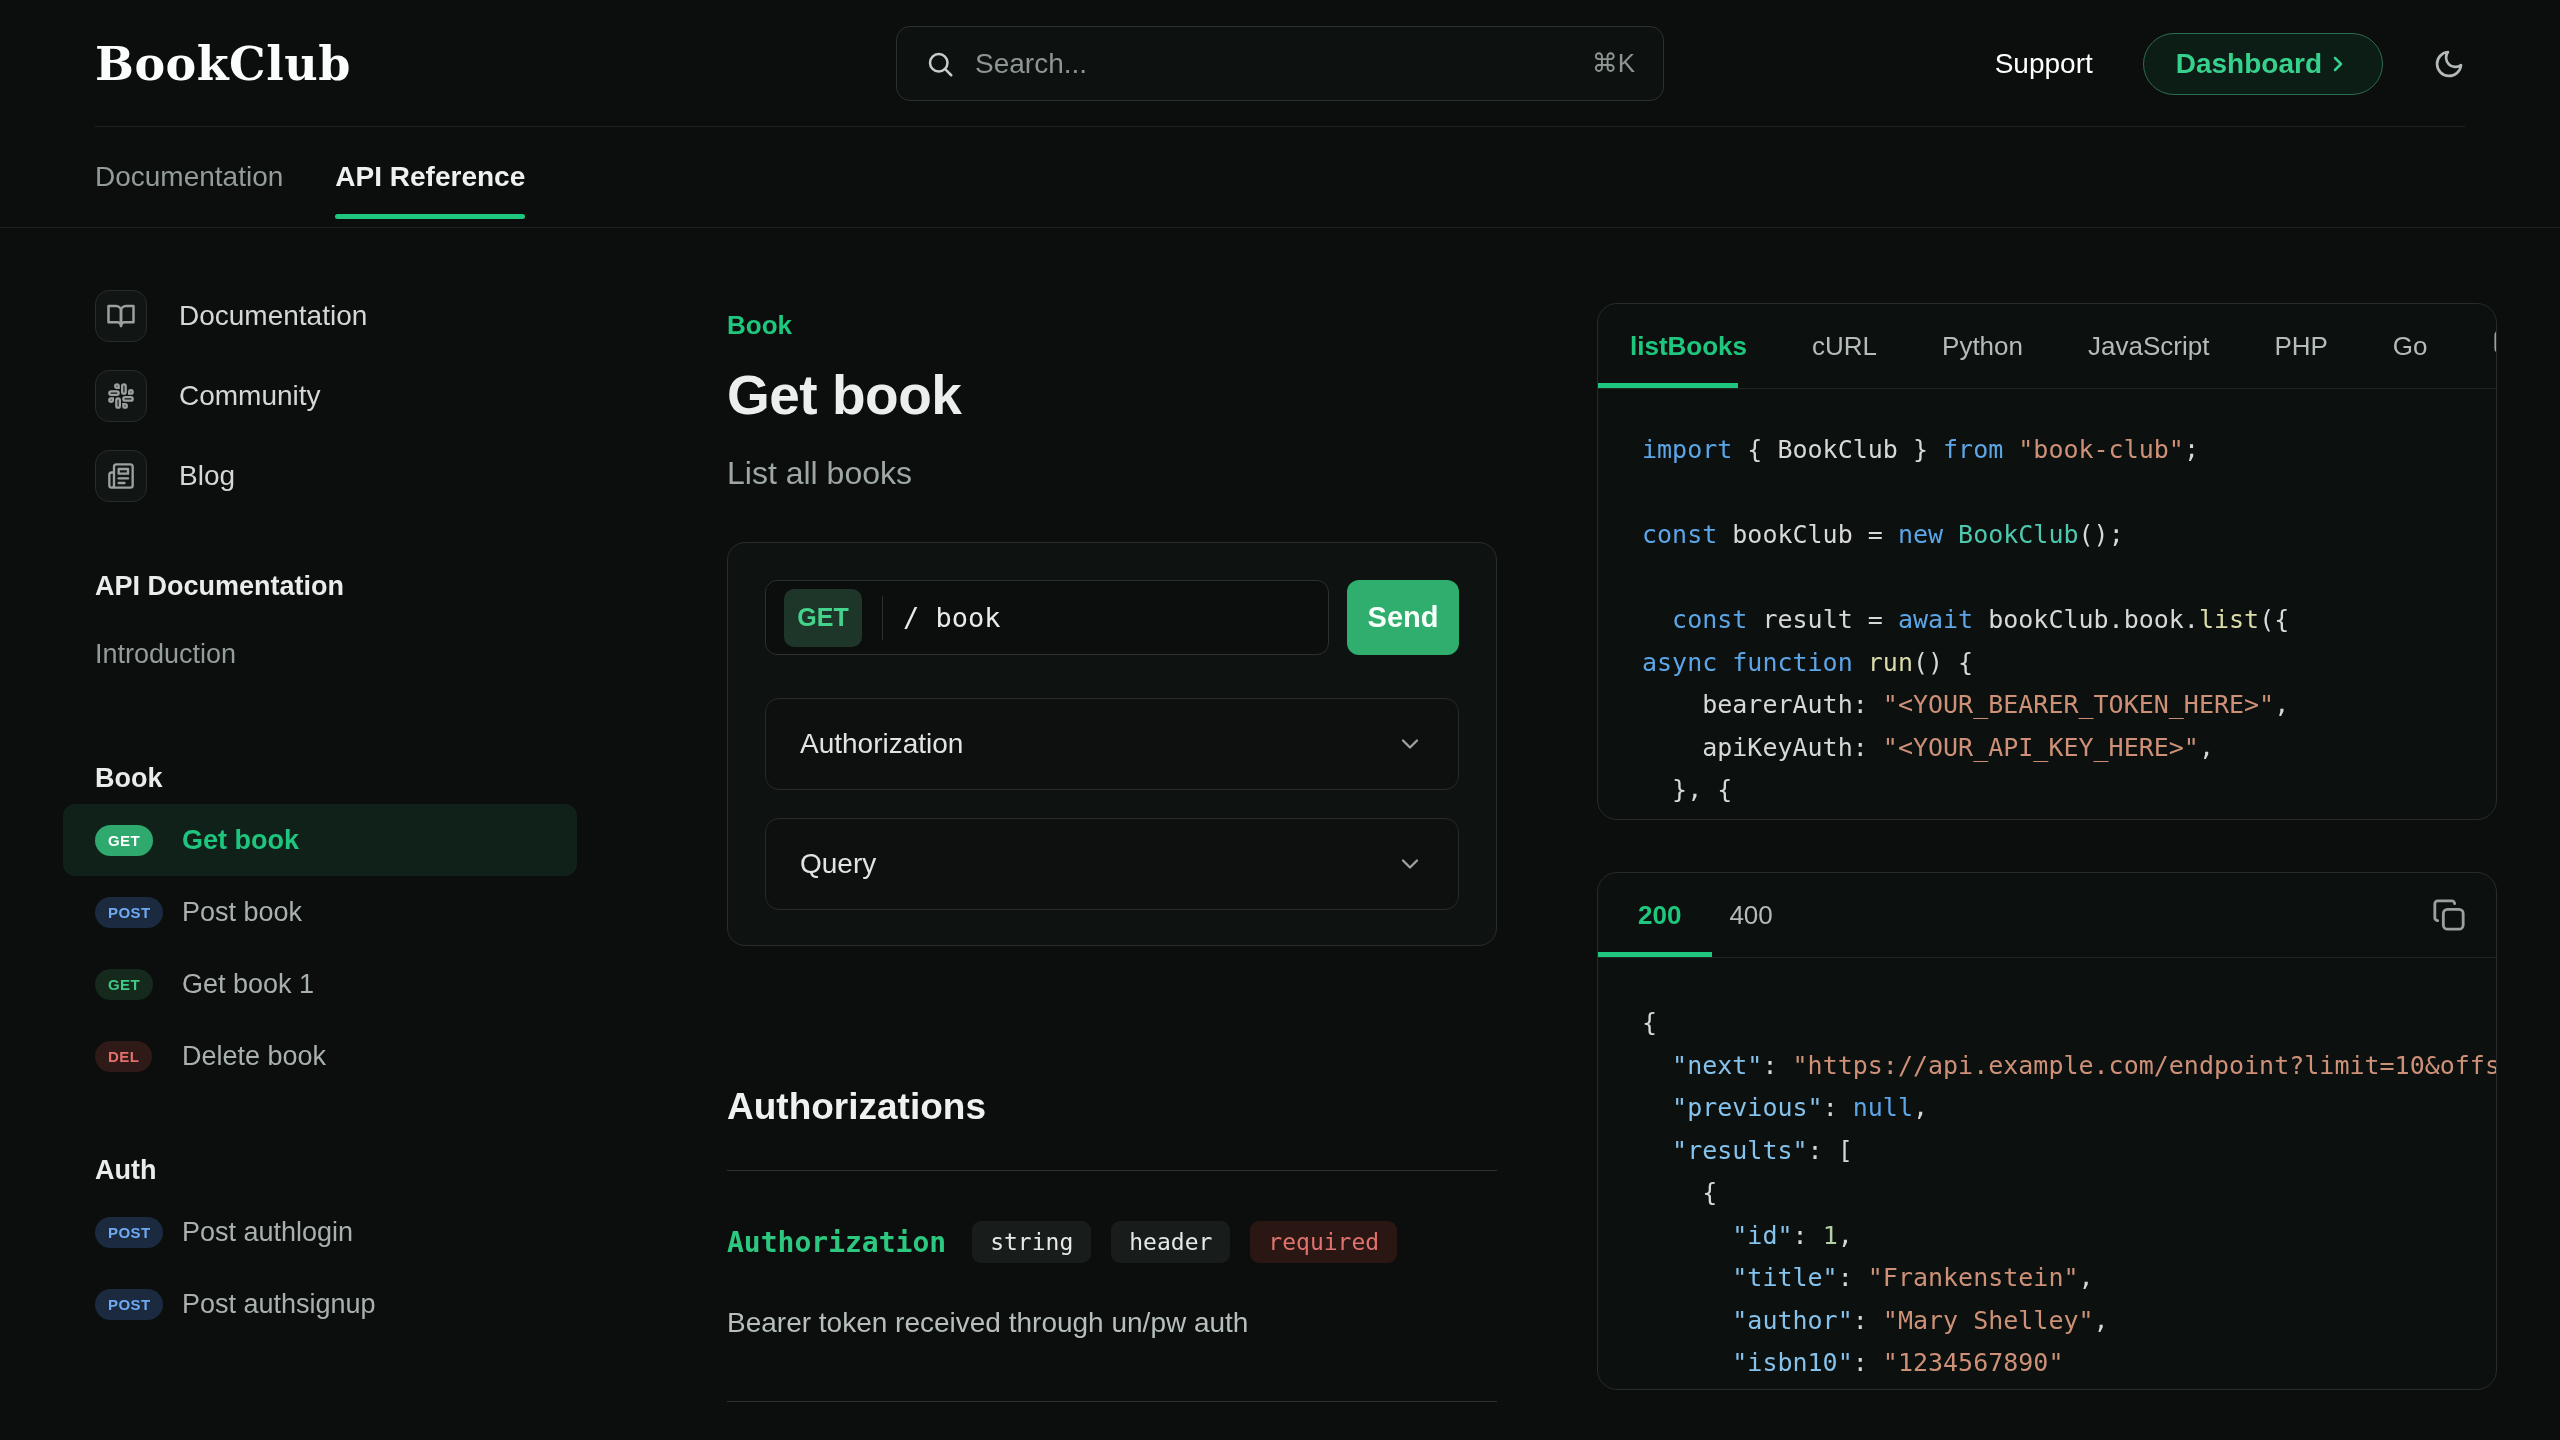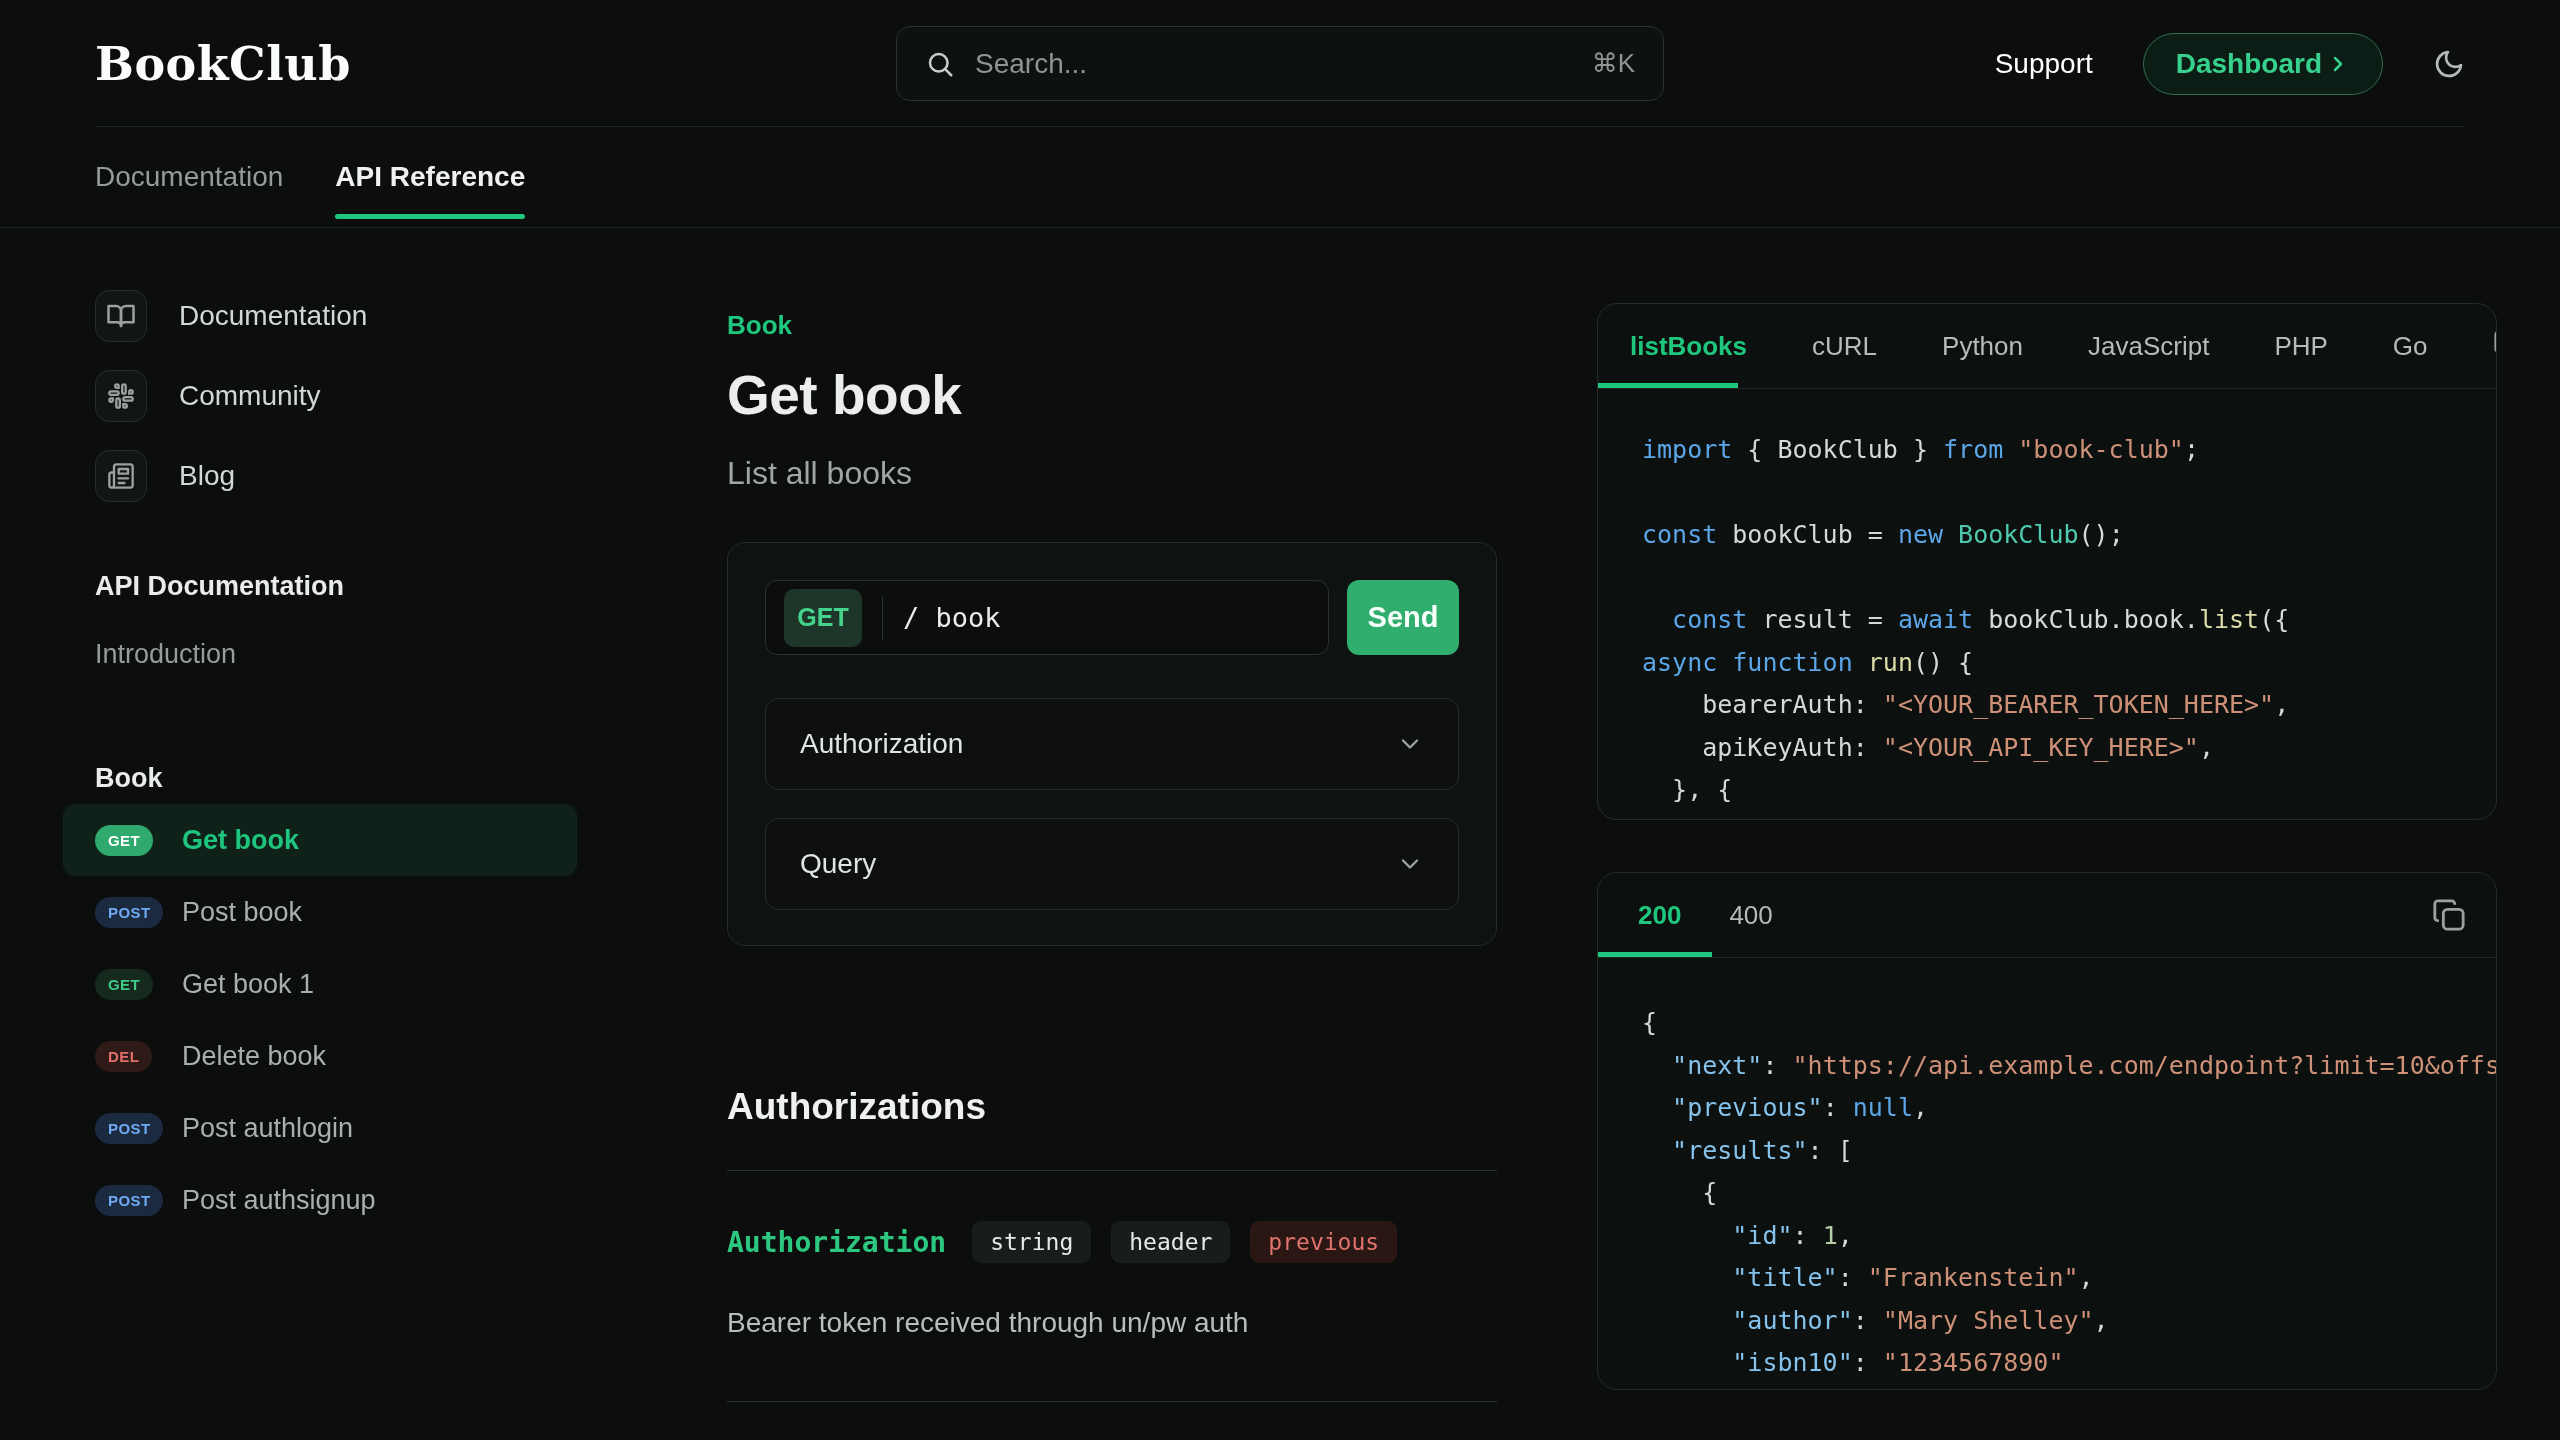--- a/index.html
+++ b/index.html
@@ -219,20 +219,21 @@
         </span>
       <span class="op-label">Get book 1</span>
     </div>
     <div class="op-row">
       <span class="bwrap">
           <span class="mbadge m-del">DEL</span>
         </span>
       <span class="op-label">Delete book</span>
     </div>
 
+    <div class="sb-heading h3">Auth</div>
 
     <div class="op-row">
       <span class="bwrap">
           <span class="mbadge m-post">POST</span>
         </span>
       <span class="op-label">Post authlogin</span>
     </div>
     <div class="op-row">
       <span class="bwrap">
           <span class="mbadge m-post">POST</span>
@@ -274,21 +275,21 @@
       </div>
     </div>
 
     <h2 class="auth-heading">Authorizations</h2>
     <div class="divider"></div>
 
     <div class="param-row">
       <span class="param-name">Authorization</span>
       <span class="pbadge">string</span>
       <span class="pbadge">header</span>
-      <span class="pbadge required">previous</span>
+      <span class="pbadge required">required</span>
     </div>
     <div class="param-desc">Bearer token received through un/pw auth</div>
     <div class="divider d2"></div>
   </main>
 
   <section class="right">
 
     <div class="panel code">
       <div class="tabrow">
         <span class="ctab active">listBooks</span>

